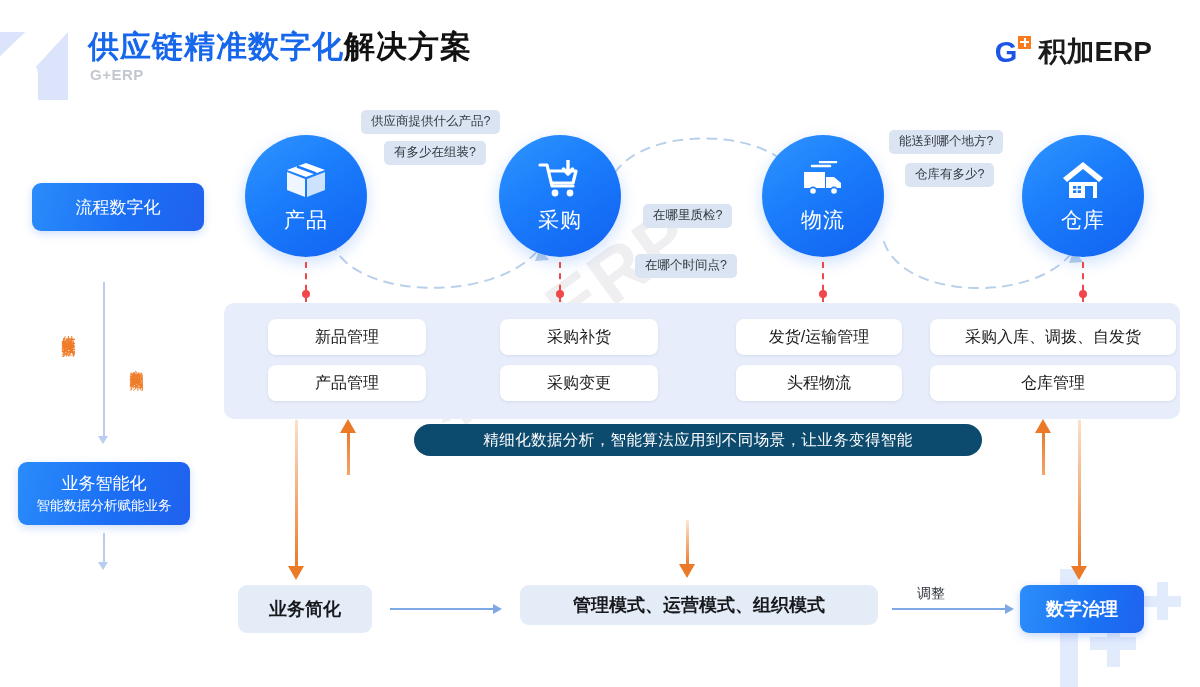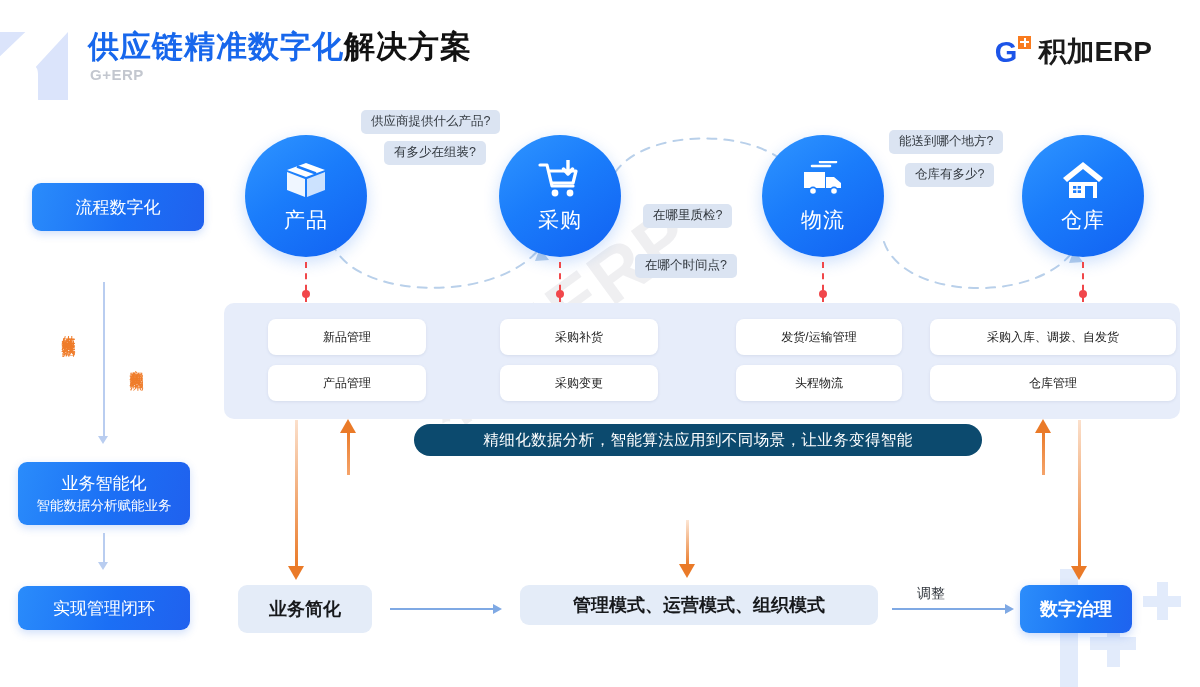--- a/index.html
+++ b/index.html
@@ -82,21 +82,21 @@
   .drop-dot { position:absolute; width:8px; height:8px; border-radius:50%; background:#f1474b; }
 
   
   .panel {
     position:absolute; left:224px; top:303px; width:956px; height:116px;
     background:#e7edfa; border-radius:10px;
   }
   .chip {
     position:absolute; background:#fff; border-radius:8px;
     display:flex; align-items:center; justify-content:center;
-    font-size:12px; color:#1a1a1a; height:36px;
+    font-size:16px; color:#1a1a1a; height:36px;
     box-shadow:0 1px 3px rgba(90,110,150,.13);
   }
 
   
   .banner {
     position:absolute; left:414px; top:424px; width:568px; height:32px;
     background:#0c4a6e; border-radius:16px; color:#fff;
     display:flex; align-items:center; justify-content:center;
     font-size:15.5px; letter-spacing:.4px;
   }
@@ -162,23 +162,20 @@
   <div class="rail-line" style="left:103px;top:282px;height:156px;"></div>
   <div class="rail-ah" style="left:98px;top:436px;"></div>
 
   <div class="rail-box" style="left:18px;top:462px;width:172px;height:63px;">
     <span class="b-main">业务智能化</span>
     <span class="b-sub">智能数据分析赋能业务</span>
   </div>
   <div class="rail-line" style="left:103px;top:533px;height:31px;"></div>
   <div class="rail-ah" style="left:98px;top:562px;"></div>
 
-  <div class="rail-box" style="left:18px;top:586px;width:172px;height:44px;">
-    <span class="b-main">实现管理闭环</span>
-  </div>
 
   <svg class="arc" style="left:326px;top:200px;width:232px;height:110px;" viewBox="0 0 232 110">
     <path d="M6 42 C 26 100, 170 104, 214 48" fill="none" stroke="#b9d0ea" stroke-width="2" stroke-dasharray="9 8" stroke-linecap="round"></path>
     <path d="M214 48 l 9 12 l -14 1 z" fill="#b9d0ea"></path>
   </svg>
   <svg class="arc" style="left:600px;top:110px;width:210px;height:110px;" viewBox="0 0 210 110">
     <path d="M8 78 C 24 14, 168 14, 196 66" fill="none" stroke="#b9d0ea" stroke-width="2" stroke-dasharray="9 8" stroke-linecap="round"></path>
     <path d="M196 66 l 3 15 l -13 -7 z" fill="#b9d0ea"></path>
   </svg>
   <svg class="arc" style="left:878px;top:200px;width:210px;height:110px;" viewBox="0 0 210 110">
@@ -296,15 +293,15 @@
   <div class="barrow" style="left:390px;top:604px;width:112px;">
     <div class="bl" style="width:103px;"></div>
     <div class="bh" style="left:103px;"></div>
   </div>
   <div class="bbox" style="left:520px;top:585px;width:358px;height:40px;">管理模式、运营模式、组织模式</div>
   <div class="blabel" style="left:917px;top:585px;">调整</div>
   <div class="barrow" style="left:892px;top:604px;width:122px;">
     <div class="bl" style="width:113px;"></div>
     <div class="bh" style="left:113px;"></div>
   </div>
-  <div class="bbox accent" style="left:1020px;top:585px;width:112px;height:48px;">数字治理</div>
+  <div class="bbox accent" style="left:1020px;top:585px;width:124px;height:48px;">数字治理</div>
 
 </div>
 
 </body></html>

